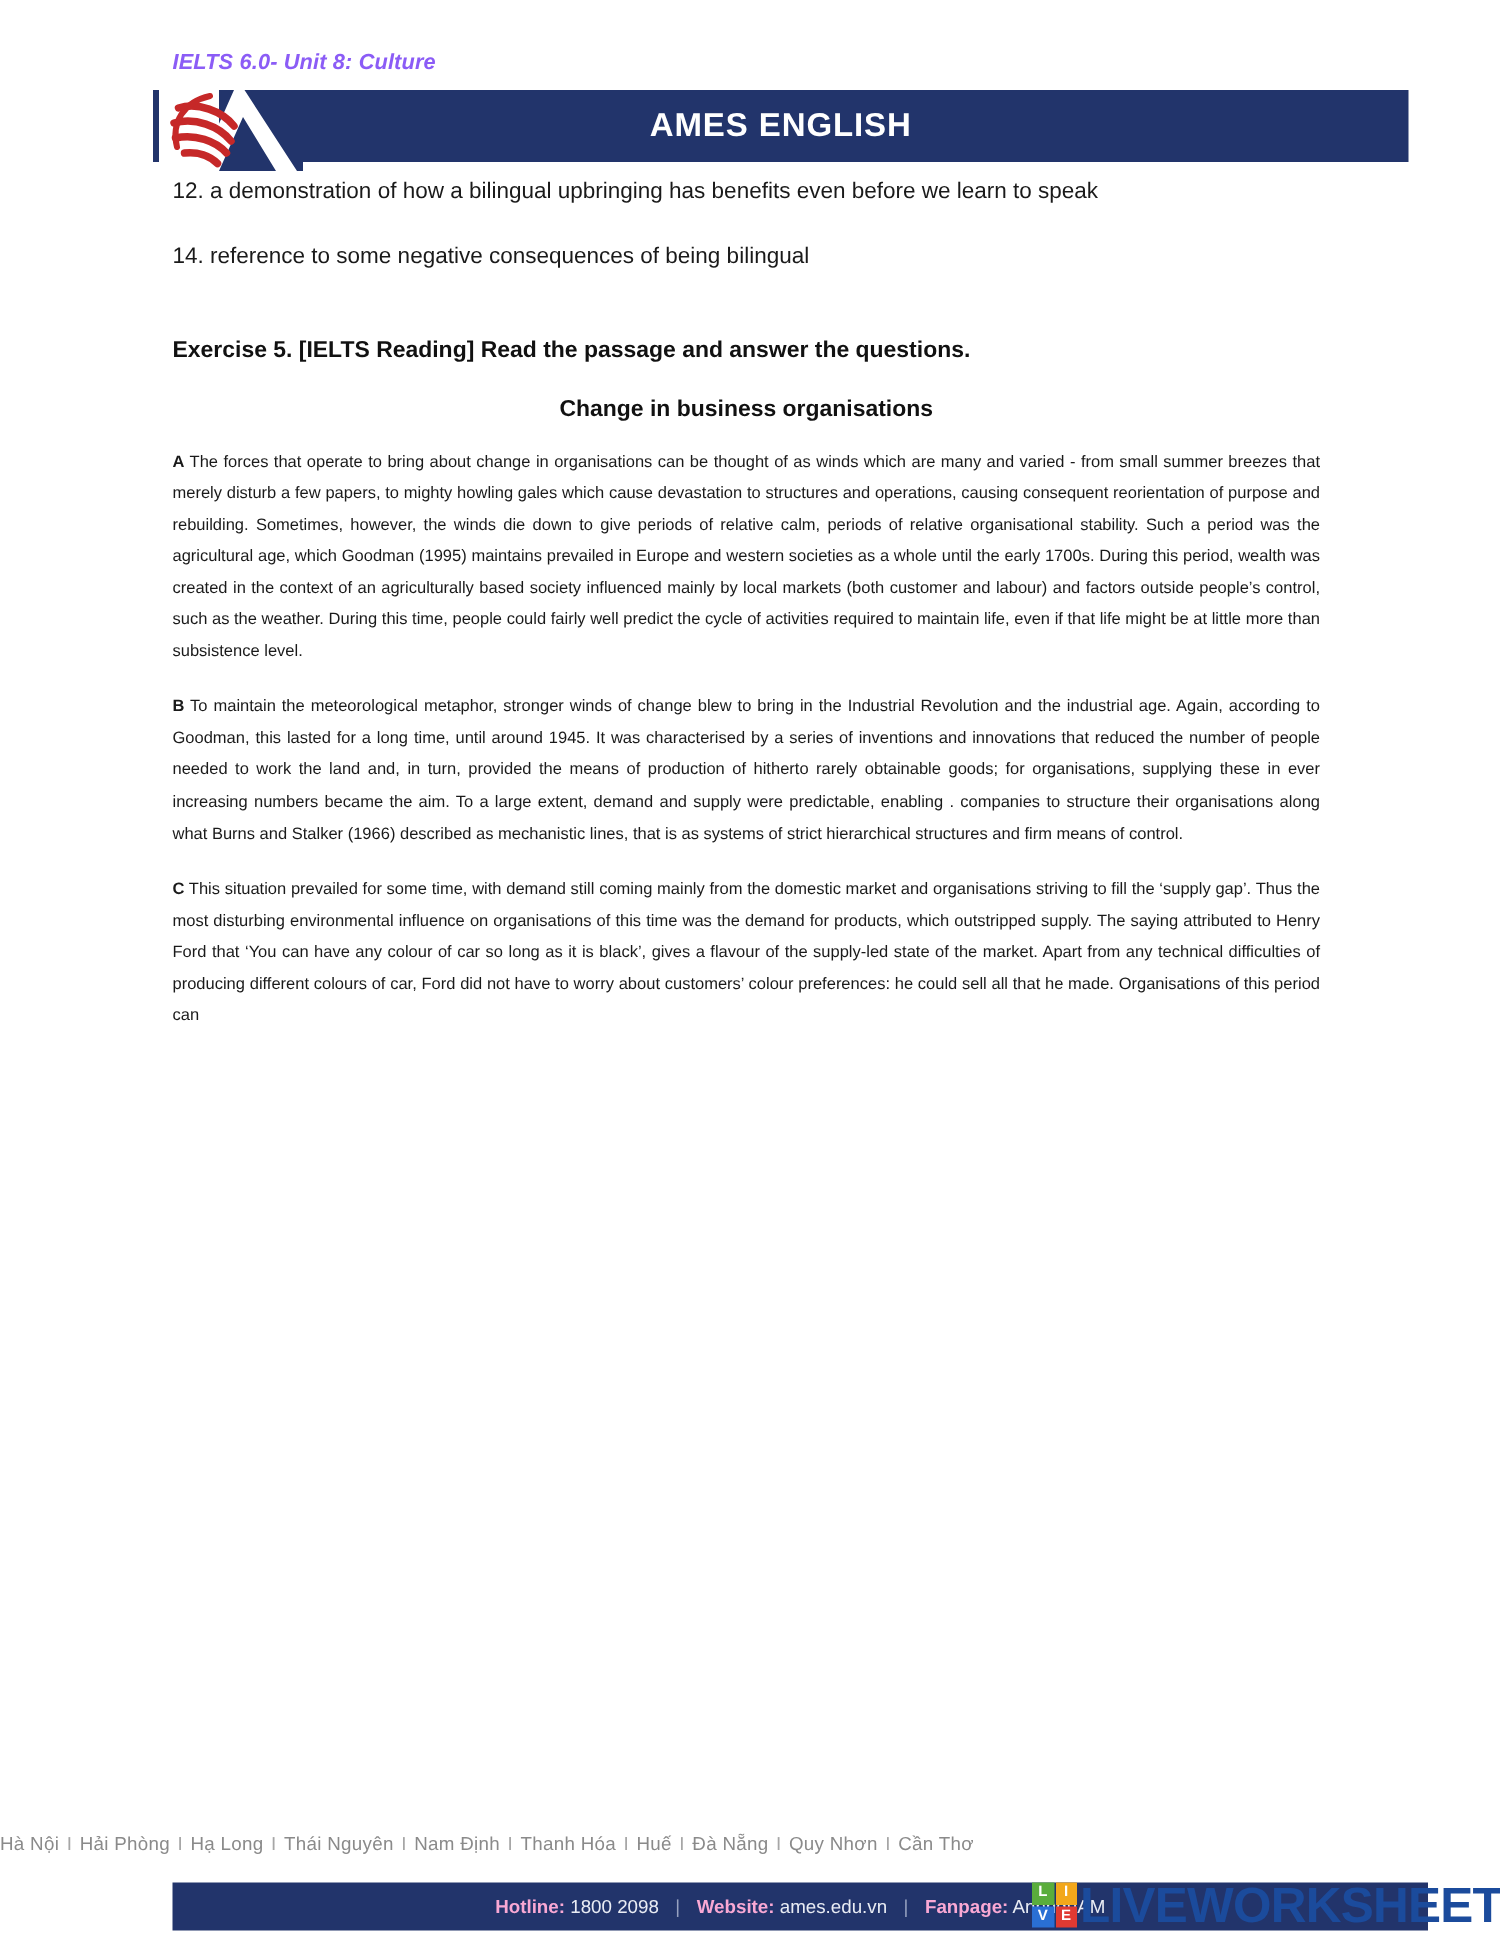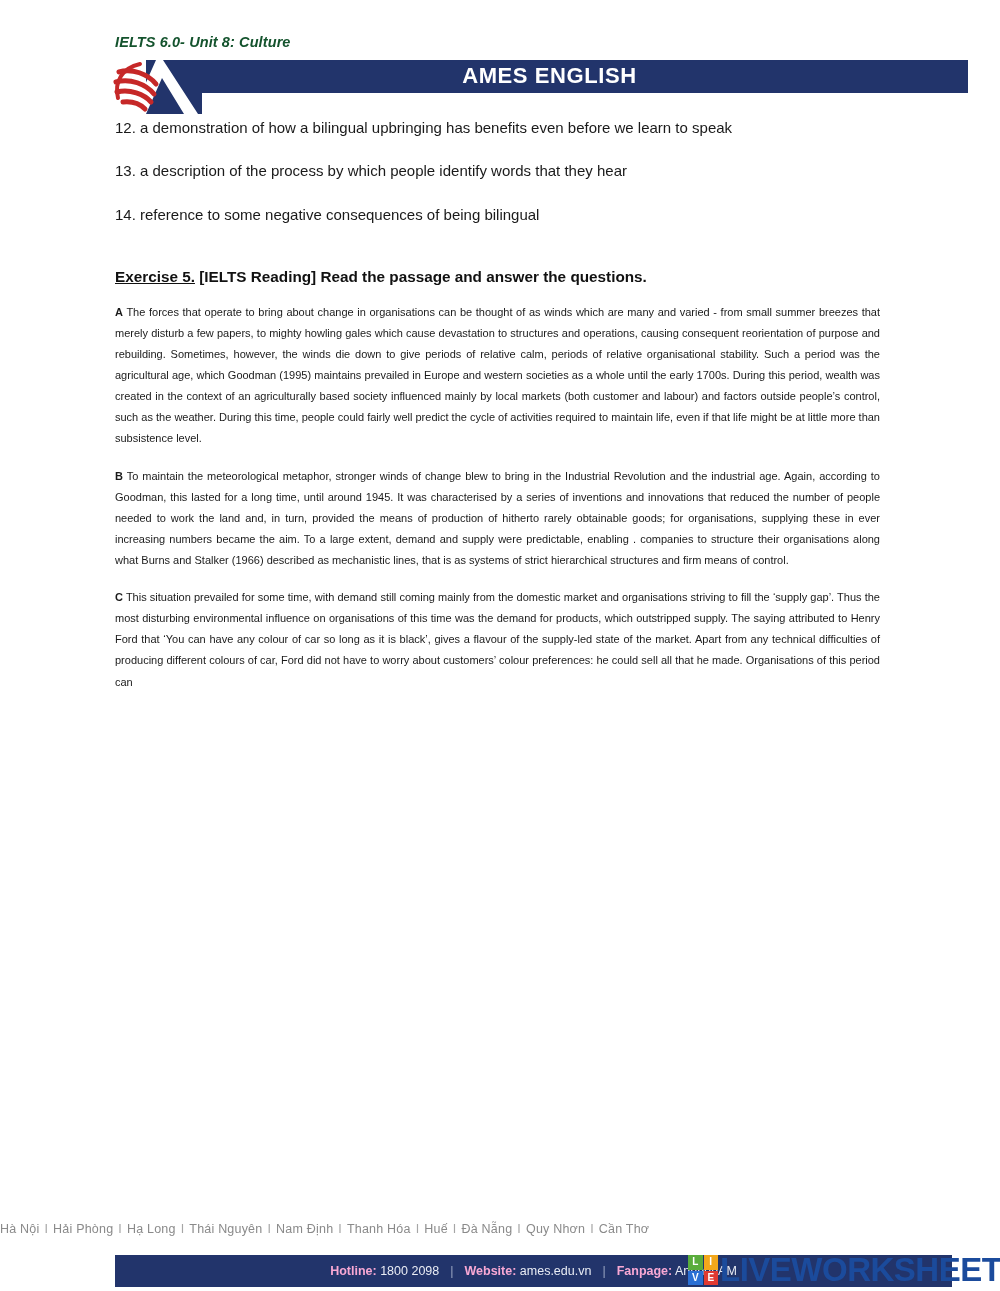--- a/index.html
+++ b/index.html
@@ -24,29 +24,29 @@
 
   
   .doc-course-label {
     position: absolute;
     left: 115px;
     top: 34px;
     font-size: 14.5px;
     font-weight: bold;
     font-style: italic;
     letter-spacing: 0.1px;
-    color: #14532d;
+    color: #8b5cf6;
   }
 
   .header-banner {
     position: absolute;
-    left: 131px;
+    left: 102px;
     top: 60px;
     width: 837px;
-    height: 33px;
+    height: 48px;
     background: #22346b;
   }
   .header-banner-title {
     position: absolute;
     left: 0; right: 0;
     top: 50%;
     transform: translateY(-52%);
     text-align: center;
     color: #ffffff;
     font-size: 22px;
@@ -79,21 +79,20 @@
     color: #1a1a1a;
   }
 
   .exercise-head {
     font-size: 15.3px;
     font-weight: bold;
     margin: 42px 0 0 0;
     color: #111;
   }
   .exercise-head .underlined {
-    text-decoration: underline;
   }
 
   .passage-title {
     font-size: 15.3px;
     font-weight: bold;
     text-align: center;
     margin: 21px 0 0 0;
     color: #111;
   }
 
@@ -210,25 +209,25 @@
         <path d="M11 36 C24 33, 38 38, 45 46"></path>
         <path d="M17 46 C26 45, 34 48, 39 53"></path>
       </g>
       <path d="M34 8 C16 12, 8 26, 12 42" fill="none" stroke="#c62828" stroke-width="4" stroke-linecap="round"></path>
     </svg>
   </div>
 
   <div class="content">
 
     <p class="q-item">12. a demonstration of how a bilingual upbringing has benefits even before we learn to speak</p>
-    <p class="q-item">13. a description of the process by which people identify words that they hear</p>
     <p class="q-item">14. reference to some negative consequences of being bilingual</p>
 
     <p class="exercise-head"><span class="underlined">Exercise 5.</span><span> [IELTS Reading] Read the passage and answer the questions.</span></p>
 
+    <p class="passage-title">Change in business organisations</p>
 
     <p class="para"><span class="para-letter">A</span><span> The forces that operate to bring about change in organisations can be thought of as winds which are many and varied - from small summer breezes that merely disturb a few papers, to mighty howling gales which cause devastation to structures and operations, causing consequent reorientation of purpose and rebuilding. Sometimes, however, the winds die down to give periods of relative calm, periods of relative organisational stability. Such a period was the agricultural age, which Goodman (1995) maintains prevailed in Europe and western societies as a whole until the early 1700s. During this period, wealth was created in the context of an agriculturally based society influenced mainly by local markets (both customer and labour) and factors outside people’s control, such as the weather. During this time, people could fairly well predict the cycle of activities required to maintain life, even if that life might be at little more than subsistence level.</span></p>
 
     <p class="para"><span class="para-letter">B</span><span> To maintain the meteorological metaphor, stronger winds of change blew to bring in the Industrial Revolution and the industrial age. Again, according to Goodman, this lasted for a long time, until around 1945. It was characterised by a series of inventions and innovations that reduced the number of people needed to work the land and, in turn, provided the means of production of hitherto rarely obtainable goods; for organisations, supplying these in ever increasing numbers became the aim. To a large extent, demand and supply were predictable, enabling . companies to structure their organisations along what Burns and Stalker (1966) described as mechanistic lines, that is as systems of strict hierarchical structures and firm means of control.</span></p>
 
     <p class="para"><span class="para-letter">C</span><span> This situation prevailed for some time, with demand still coming mainly from the domestic market and organisations striving to fill the ‘supply gap’. Thus the most disturbing environmental influence on organisations of this time was the demand for products, which outstripped supply. The saying attributed to Henry Ford that ‘You can have any colour of car so long as it is black’, gives a flavour of the supply-led state of the market. Apart from any technical difficulties of producing different colours of car, Ford did not have to worry about customers’ colour preferences: he could sell all that he made. Organisations of this period can</span></p>
 
   </div>
 
   <div class="footer-cities"><span>Hà Nội</span><span class="sep">I</span><span>Hải Phòng</span><span class="sep">I</span><span>Hạ Long</span><span class="sep">I</span><span>Thái Nguyên</span><span class="sep">I</span><span>Nam Định</span><span class="sep">I</span><span>Thanh Hóa</span><span class="sep">I</span><span>Huế</span><span class="sep">I</span><span>Đà Nẵng</span><span class="sep">I</span><span>Quy Nhơn</span><span class="sep">I</span><span>Cần Thơ</span></div>

